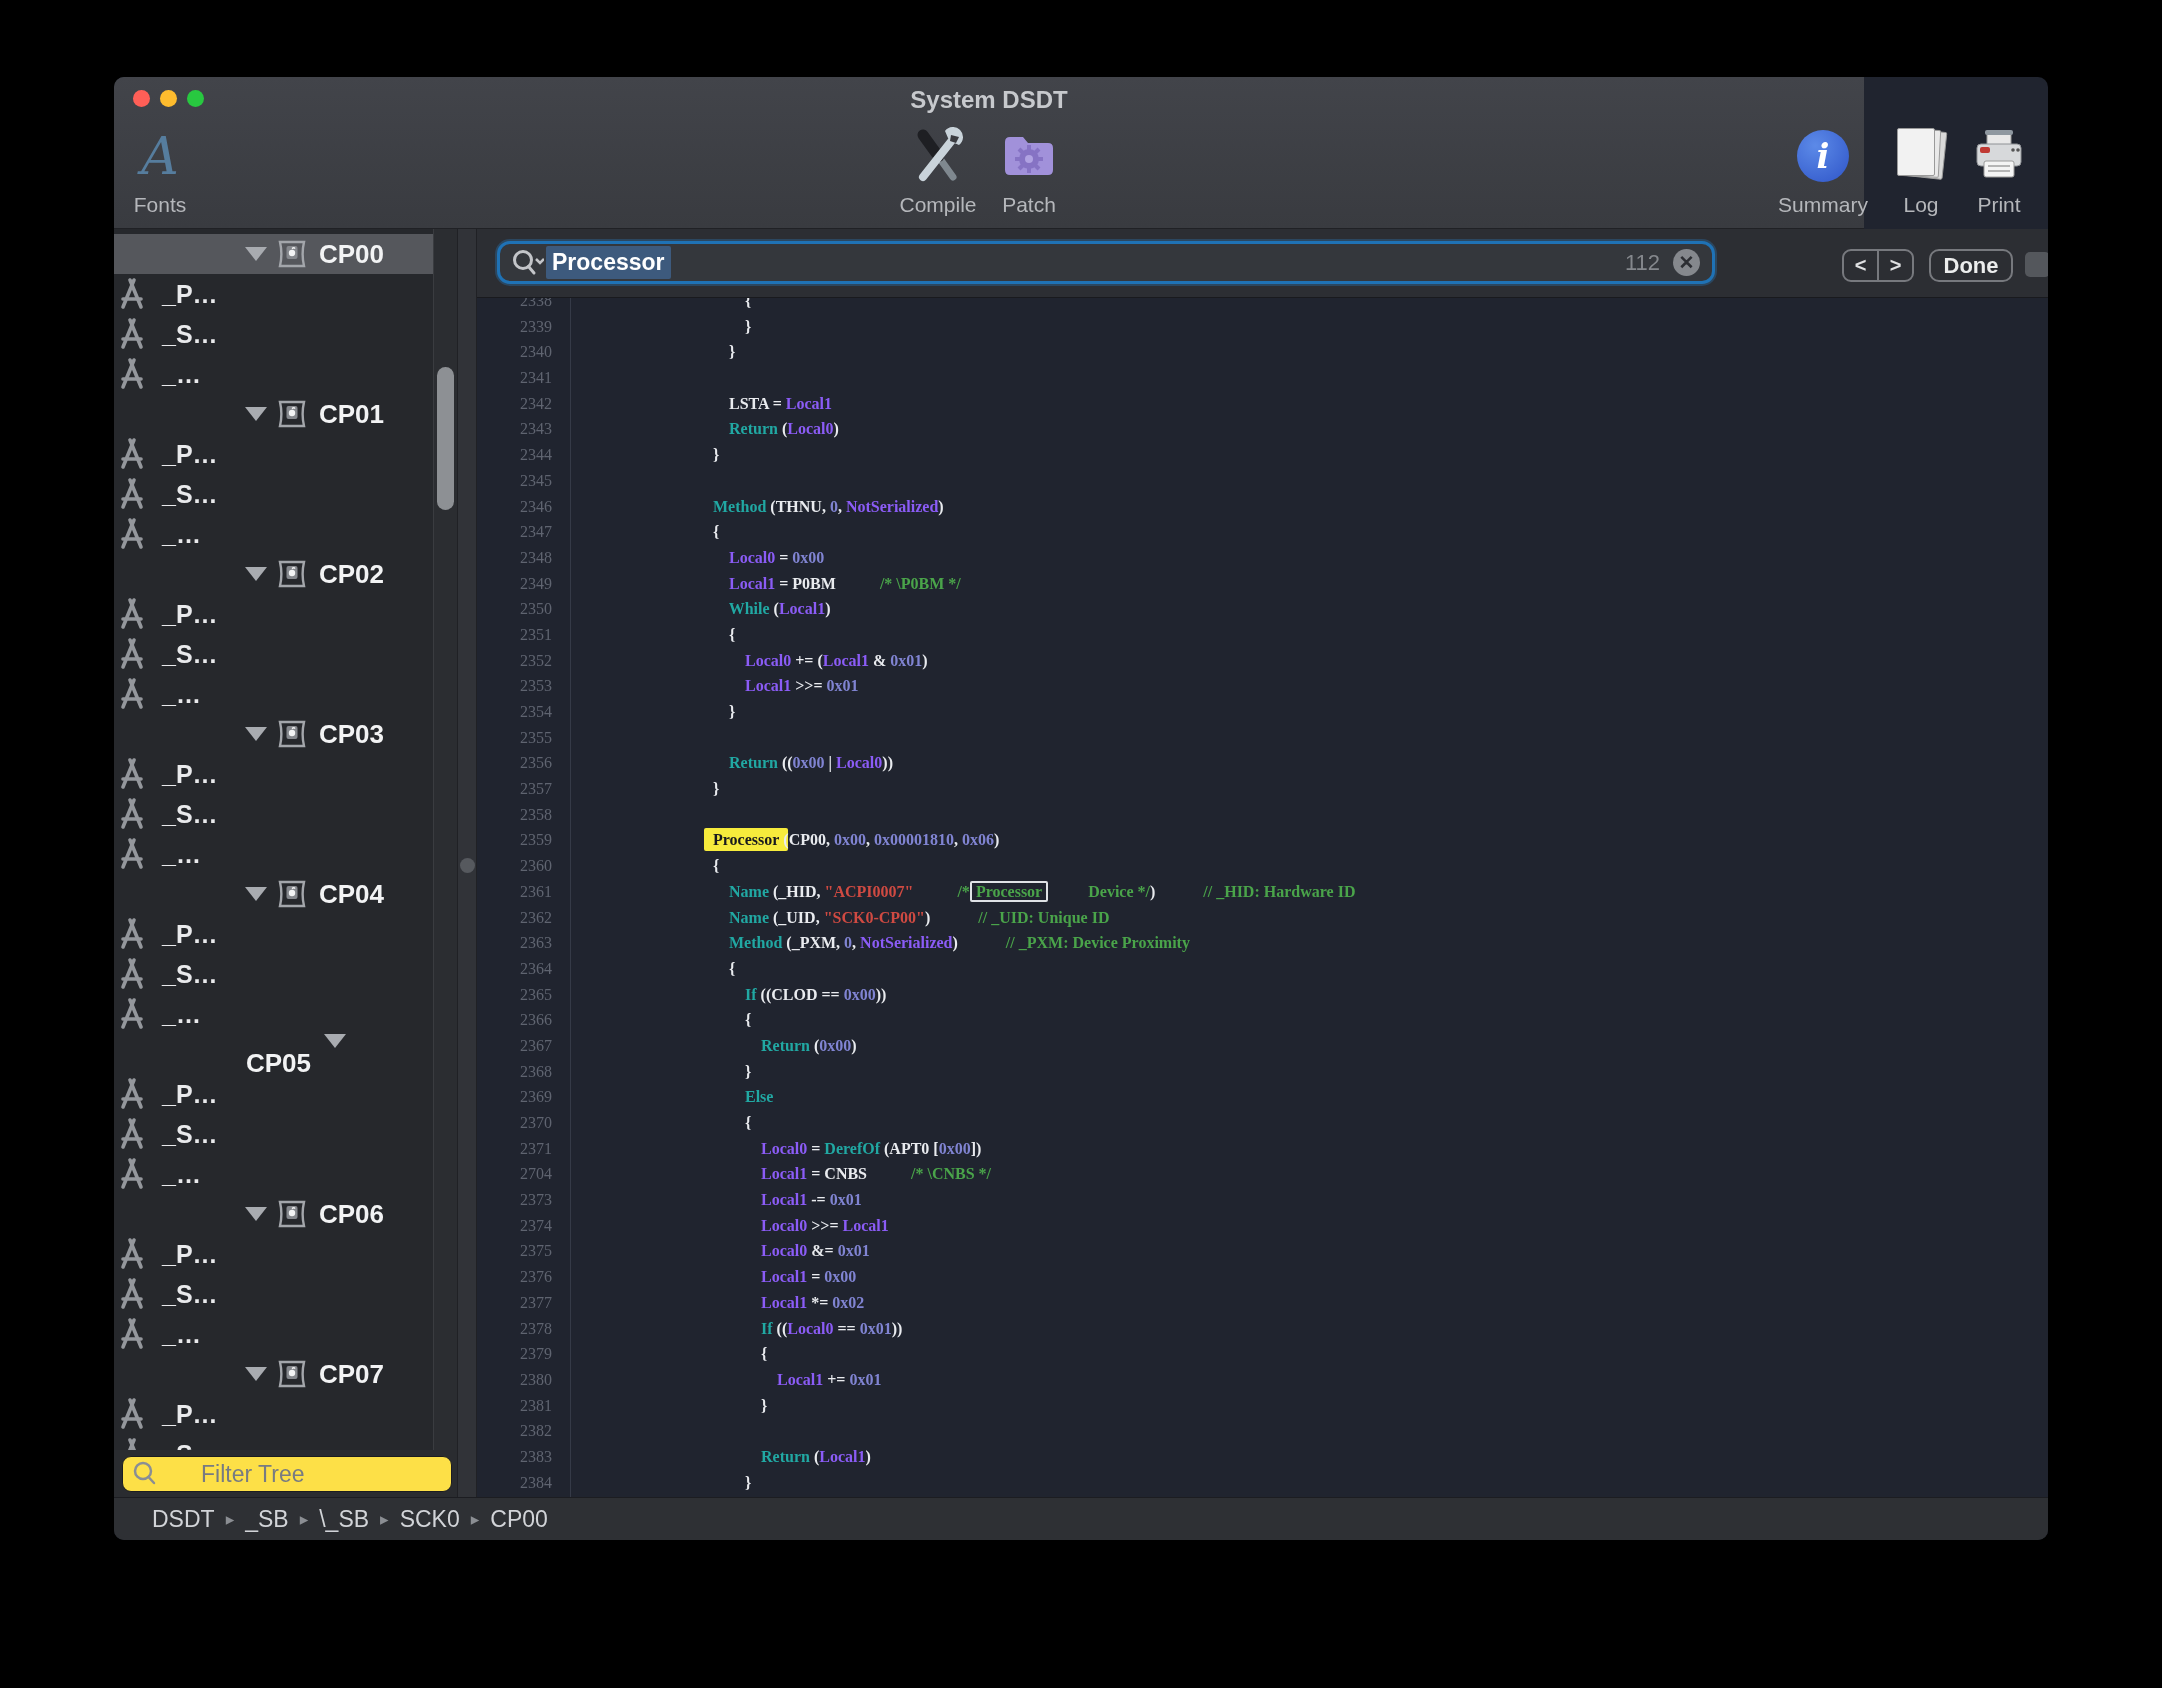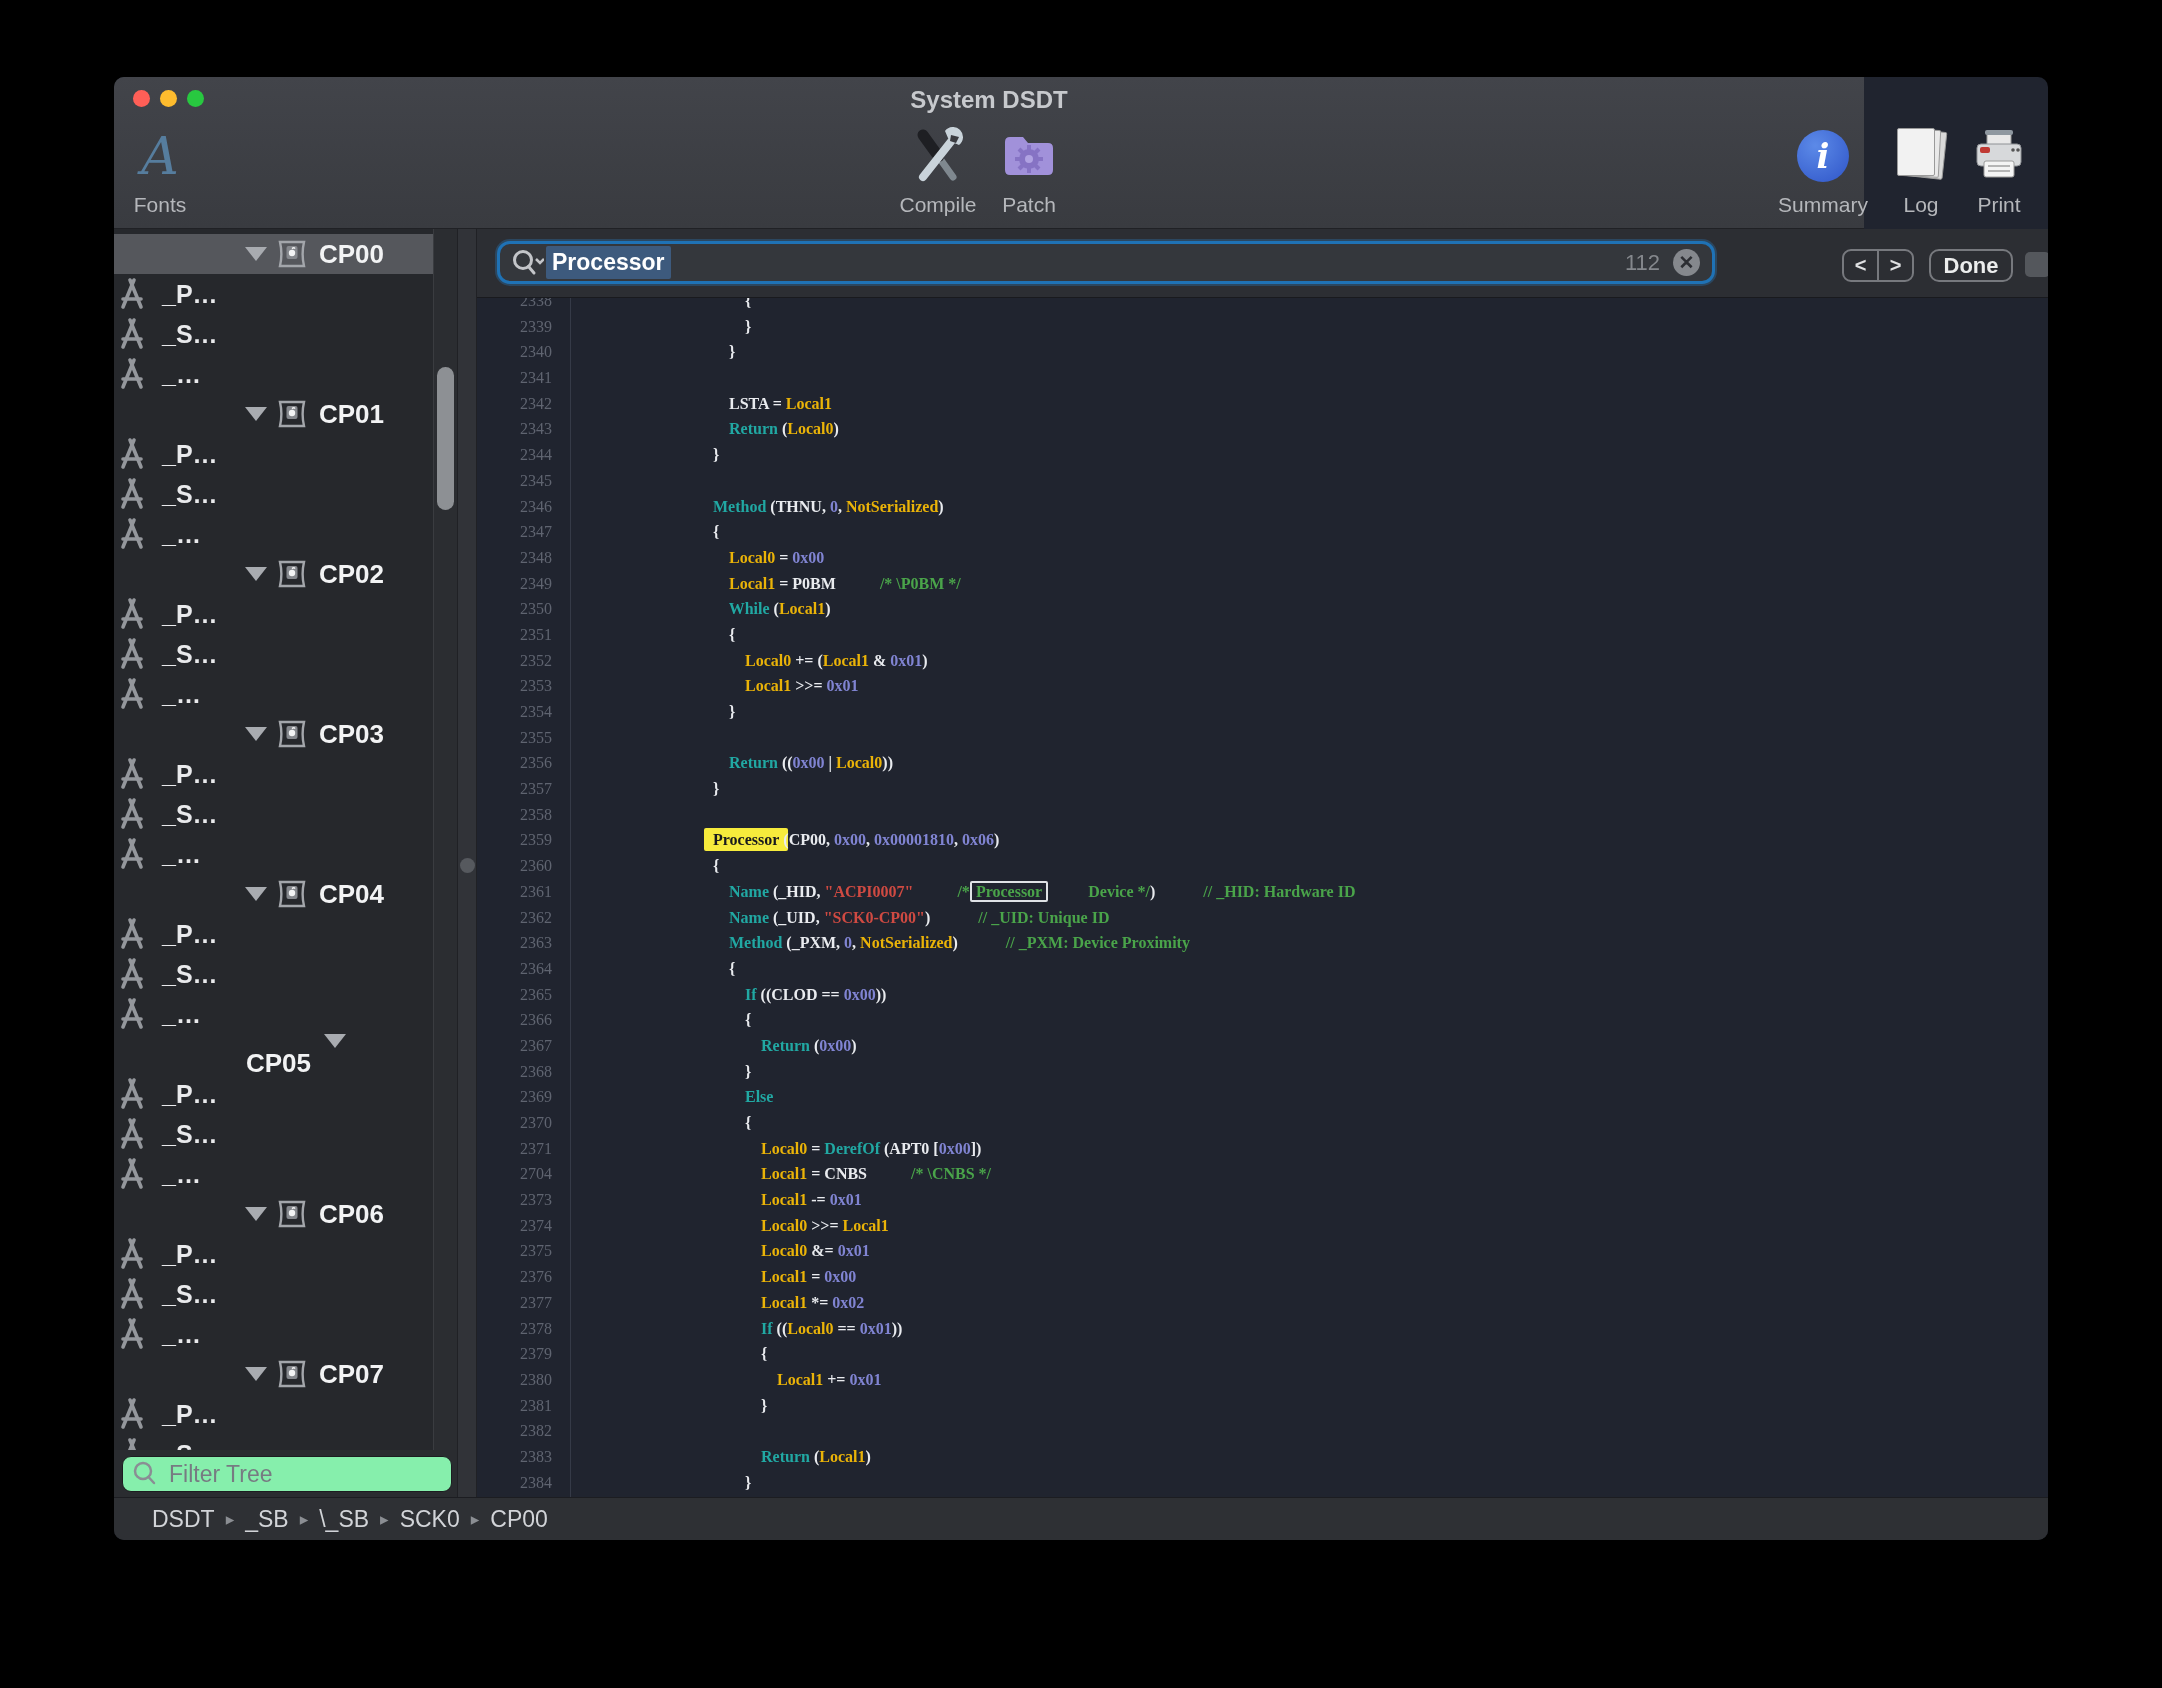--- a/index.html
+++ b/index.html
@@ -78,22 +78,22 @@
                    background:#2b2d31; border-left:1px solid #3a3c40; }
   .scroll-thumb { position:absolute; left:3px; top:138px; width:17px; height:143px;
                   background:#8d9094; border-radius:9px; }
   .divider { position:absolute; left:343px; top:152px; width:20px; height:1268px;
              background:#313338; border-left:1px solid #202125; border-right:1px solid #202125; }
   .div-dot { position:absolute; left:2px; top:629px; width:15px; height:15px;
              border-radius:50%; background:#56595e; }
   .filter-area { position:absolute; left:0; top:1373px; width:343px; height:47px;
                  background:#2a2c30; }
   .filter-field { position:absolute; left:8px; top:6px; width:330px; height:36px;
-                  background:#86efac; border:1px solid #1c1d20; border-radius:9px;
-                  display:flex; align-items:center; }
+                  background:#fde047; border:1px solid #1c1d20; border-radius:9px;
+                  display:flex; align-items:center;gap:32px; }
   .filter-ph { color:#777b82; font-size:23px; margin-left:10px; }
 
   
   .breadcrumb { position:absolute; left:0; top:1420px; width:1934px; height:43px;
                 background:#2e3034; border-top:1px solid #1c1d21; display:flex;
                 align-items:center; padding-left:38px; }
   .bc-item { font-size:23px; color:#d2d4d8; }
   .bc-sep { color:#8b8e93; font-size:17px; margin:0 11px; }
 
   
@@ -101,21 +101,21 @@
             background:#20242f; overflow:hidden; }
   .gutter-line { position:absolute; left:93px; top:0; bottom:0; width:1px; background:#353a47; }
   .code-scroll { position:absolute; left:0; top:-10px; width:1571px; }
   .code-line { display:flex; height:25.7px; font-family:Liberation Serif, serif;
                font-size:16px; line-height:25.7px; font-weight:bold; white-space:pre; }
   .lnum { width:85px; text-align:right; padding-right:10px; color:#5f6470;
           font-weight:normal; flex:none; }
   .ltext { padding-left:119px; }
   .sp { color:#e9ebef; }
   .sk { color:#21a8a3; }
-  .sl { color:#eab308; }
+  .sl { color:#8b5cf6; }
   .sn { color:#8084d2; }
   .ss { color:#cf4a42; }
   .sc { color:#4aa44a;margin-left:40px; }
   .shl { background:#f6eb3c; color:#17191e; padding:3px 9px; margin:0 -9px; border-radius:2px; }
   .sbx { color:#4aa44a; border:2px solid #dfe2e6; padding:0 4px; margin:-2px -4px;
          border-radius:2px; }
 
   svg { display:block; }
 </style>
 </head>

